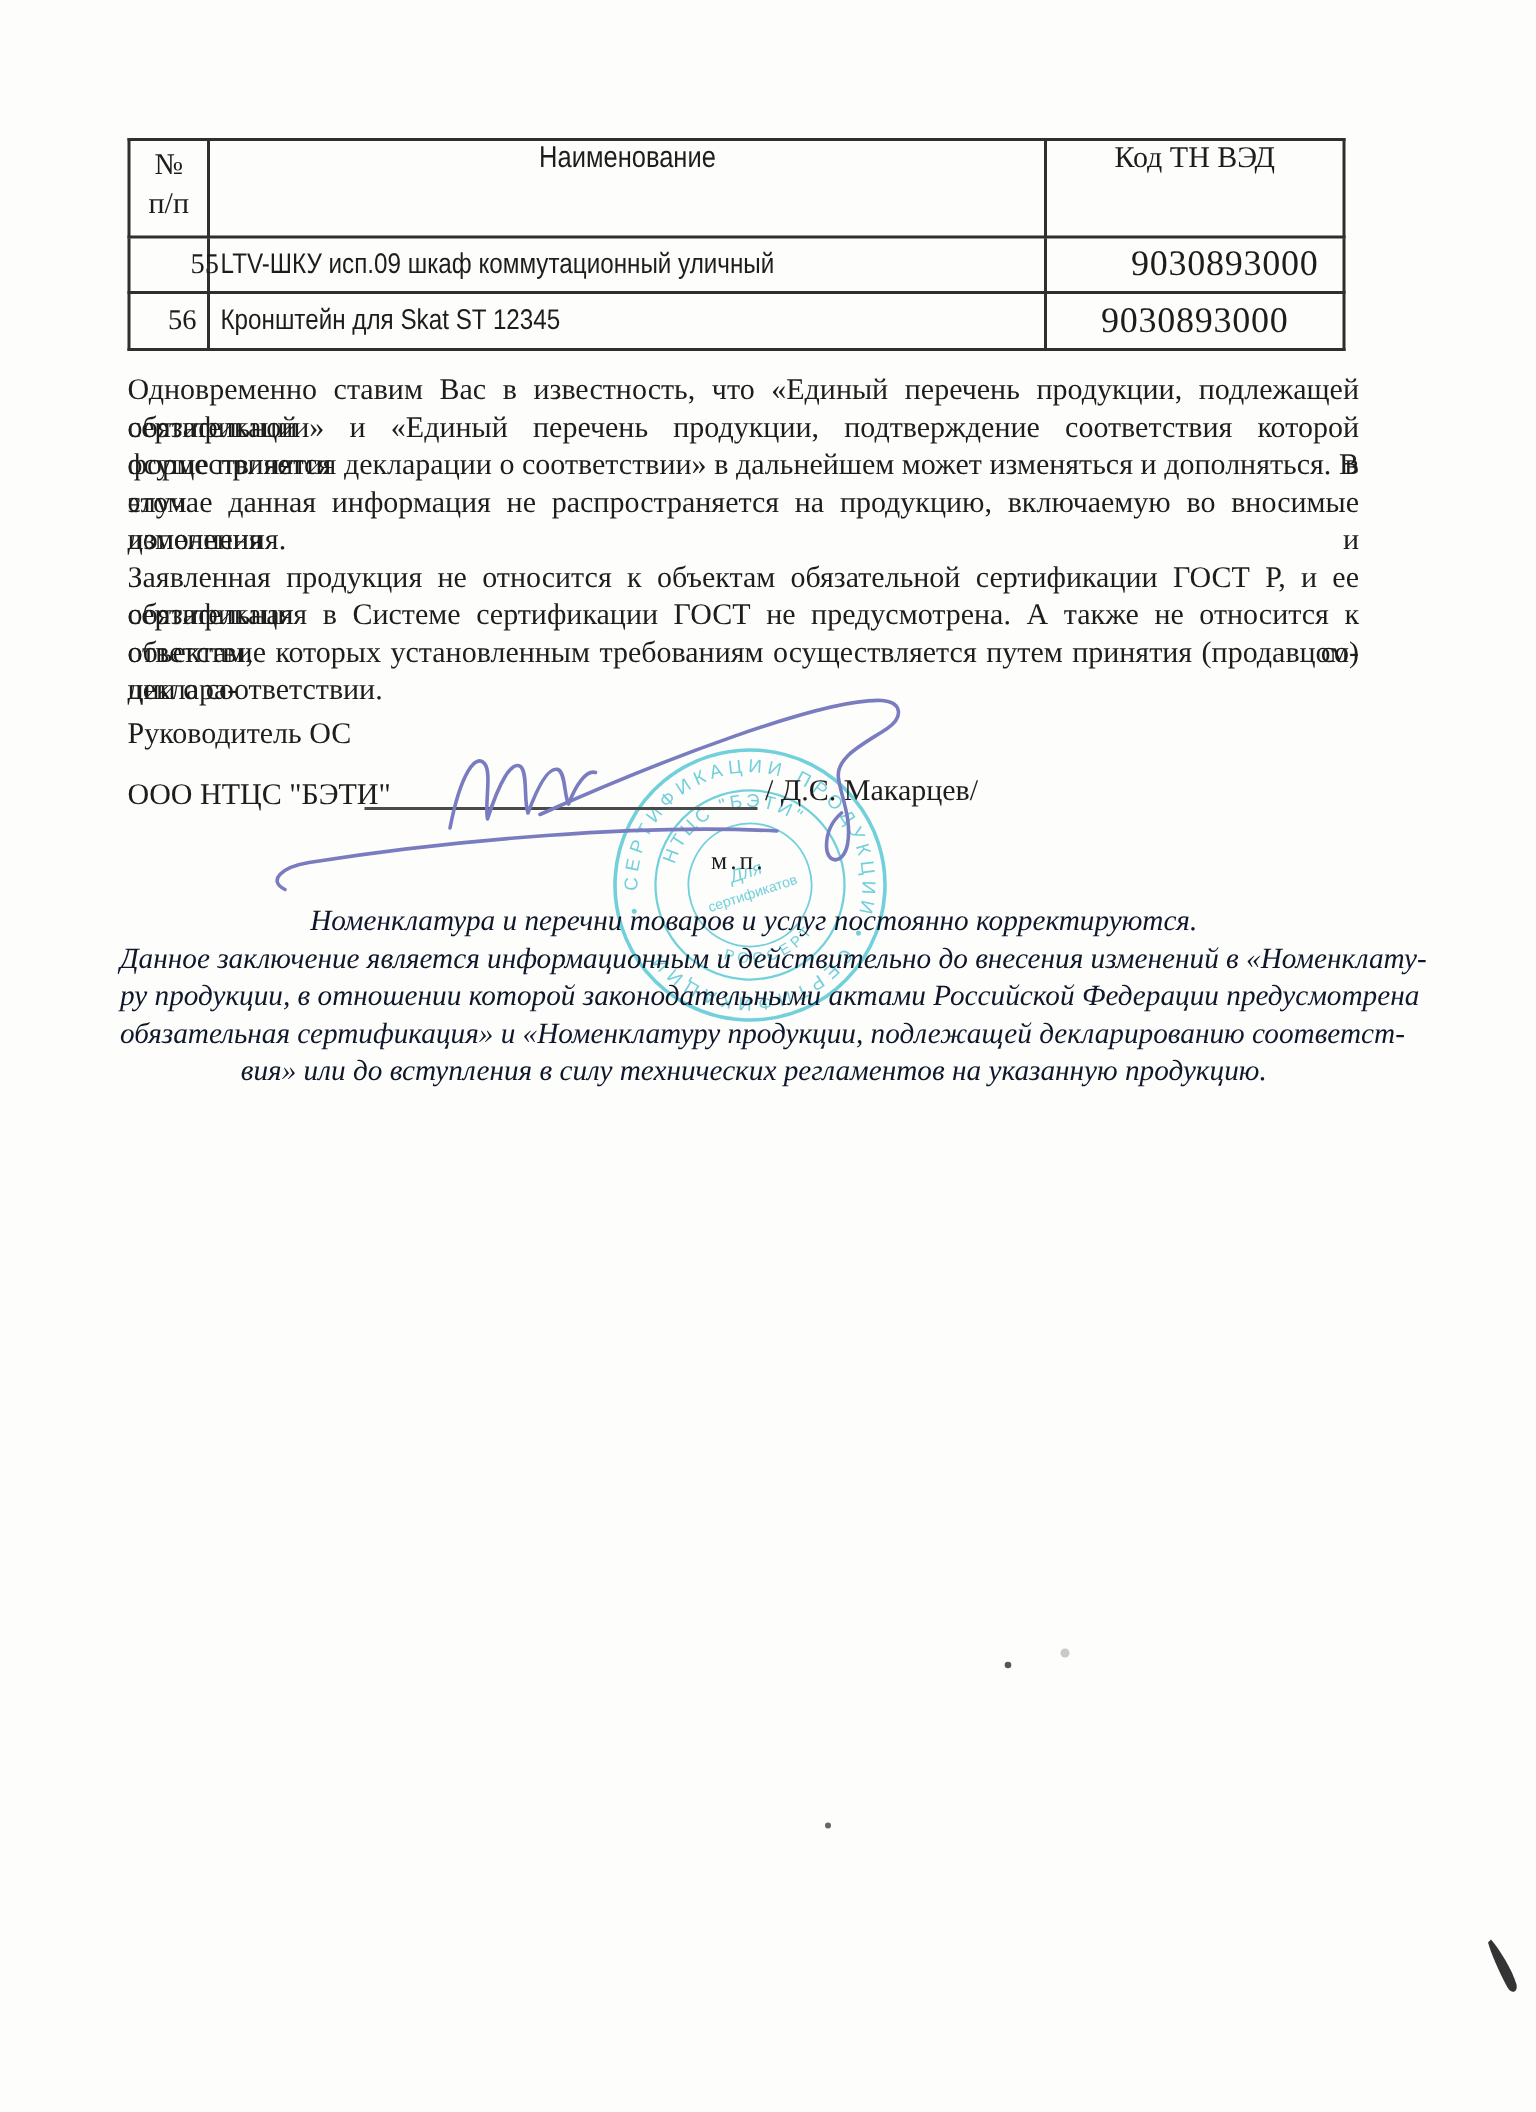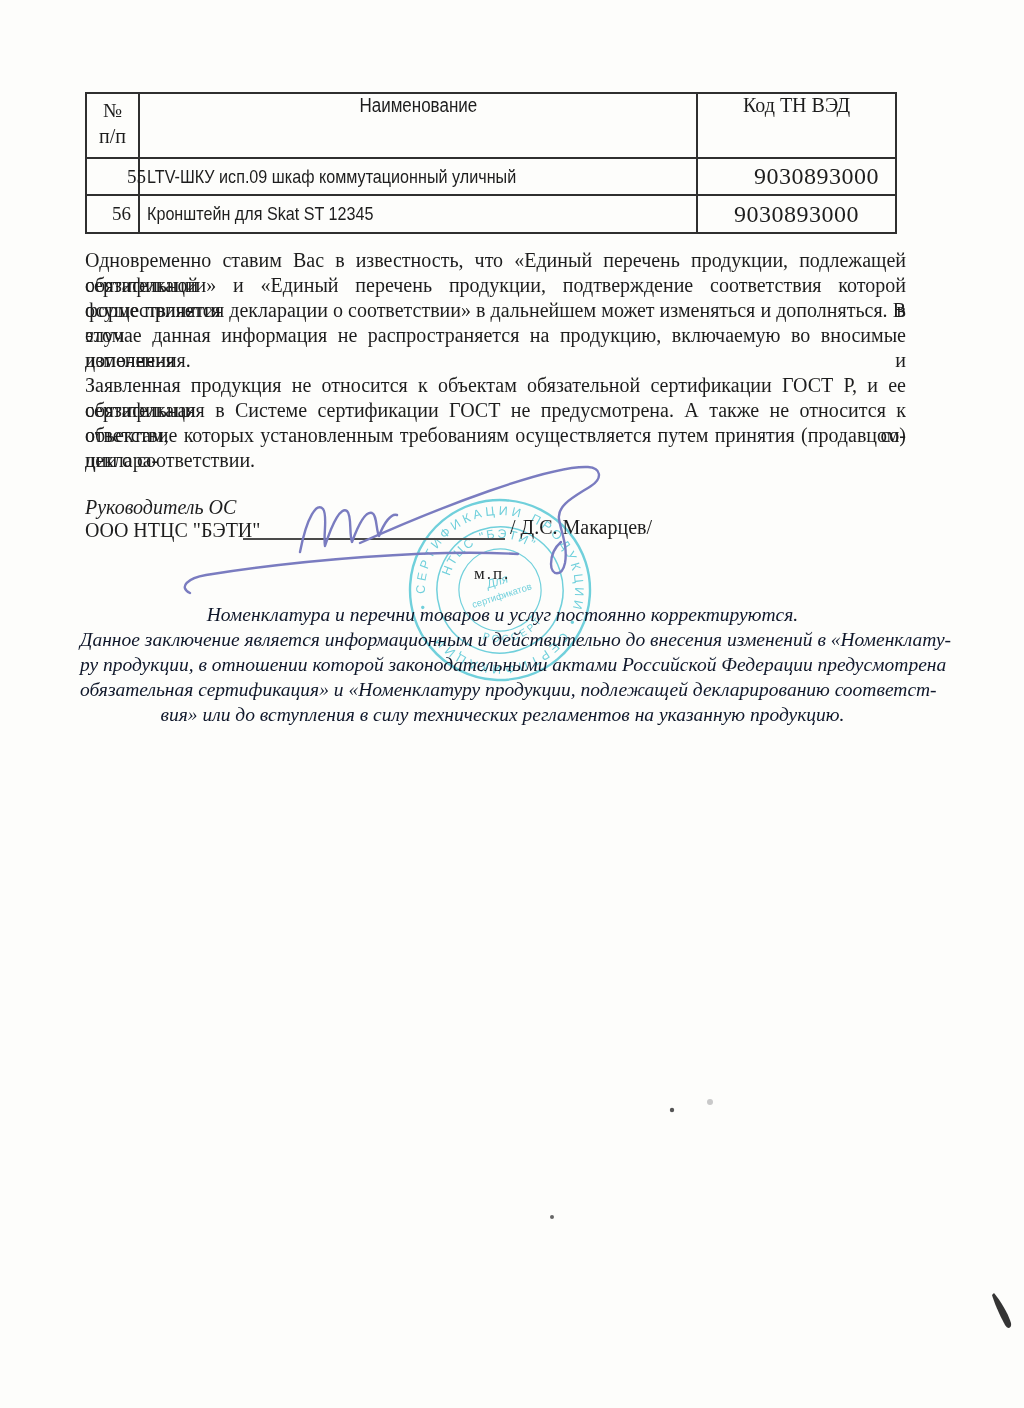--- a/index.html
+++ b/index.html
@@ -39,21 +39,21 @@
 
   
   .bodytext{
     position:absolute;left:85px;top:248px;width:821px;
     font-size:20px;line-height:25px;z-index:3;
   }
   .ln{height:25px;white-space:nowrap;}
   .just{text-align:justify;text-align-last:justify;white-space:normal;}
 
   
-  .sigrole{position:absolute;left:85px;top:496px;font-size:20px;z-index:3;font-style:italic;}
+  .sigrole{position:absolute;left:85px;top:478px;font-size:20px;z-index:3;}
   .sigorg{position:absolute;left:85px;top:519px;font-size:20px;z-index:3;}
   .signame{position:absolute;left:510px;top:516px;font-size:20px;z-index:4;}
   .sigline{position:absolute;left:243px;top:524px;width:262px;height:14px;
            border-bottom:2px solid #4a4a4a;z-index:3;}
   .mp{position:absolute;left:474px;top:564px;font-size:17px;letter-spacing:2px;z-index:6;}
 
   
   .stamp{position:absolute;left:403px;top:493px;width:194px;height:194px;z-index:2;}
   .stamp circle{fill:none;stroke:#4ec5d4;}
   .stamp text{fill:#4ec5d4;font-family:"Liberation Sans", sans-serif;}

